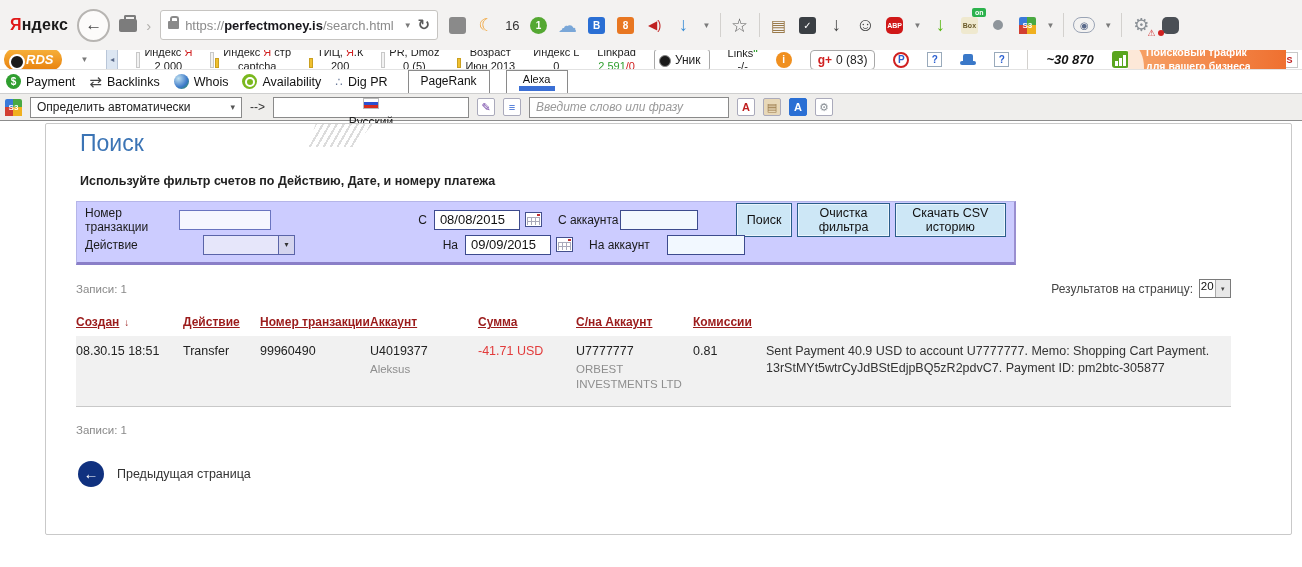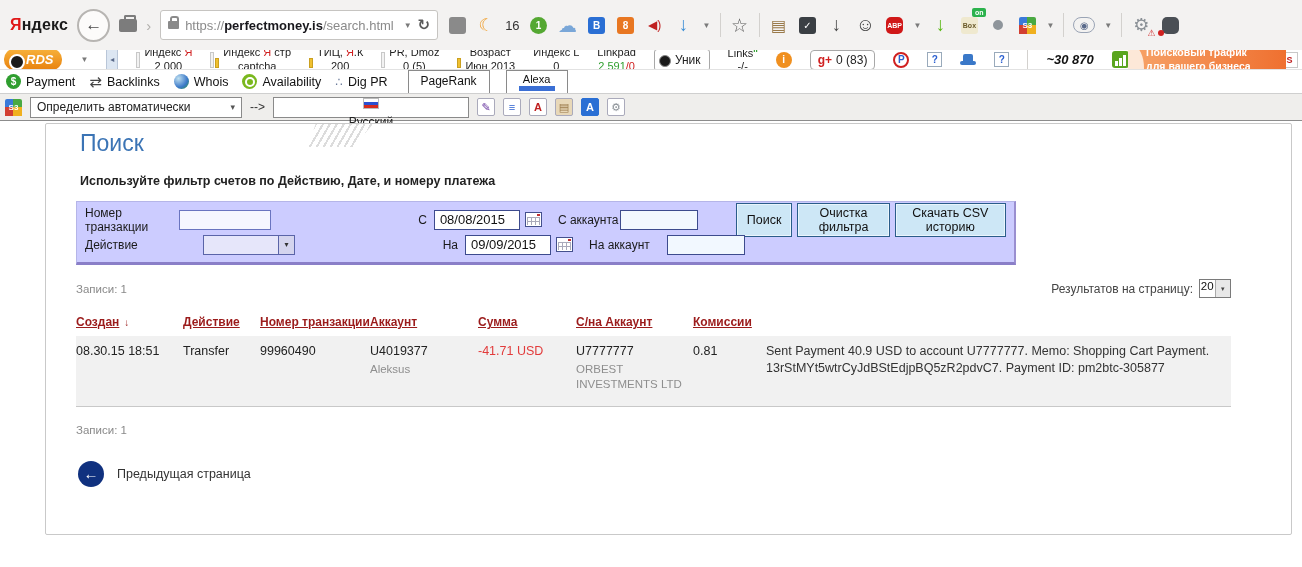--- a/index.html
+++ b/index.html
@@ -423,20 +423,21 @@
       <span class="chev">▾</span>
     </span>
   <span style="color:#333;">--&gt;</span>
   <span class="sel" style="width:196px;flex-direction:column;">
       <span class="flag"></span>
       <span>Русский</span>
       <span class="chev">▾</span>
     </span>
   <span class="tico" style="color:#6a3aa0;">✎</span>
   <span class="tico" style="color:#2a5fd0;font-weight:bold;">≡</span>
+  <input class="tin" placeholder="Введите слово или фразу" style="">
   <span class="tico" style="color:#c02020;font-weight:bold;">A</span>
   <span class="tico" style="color:#9a7a4a;background:#e8d8b8;">▤</span>
   <span class="tico" style="background:#2a6fd4;color:#fff;border-color:#2a6fd4;font-weight:bold;">А</span>
   <span class="tico" style="color:#8a9096;">⚙</span>
 </div>
 
 <div class="content">
   <div class="card">
     <div class="hatch"></div>
     <div class="pagetab">Поиск</div>

